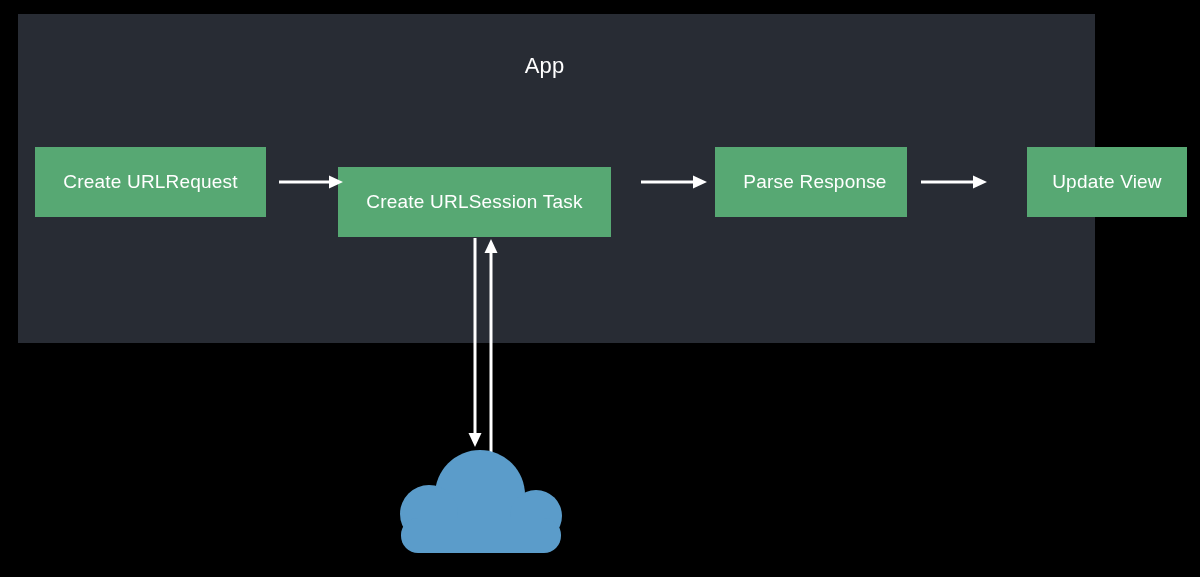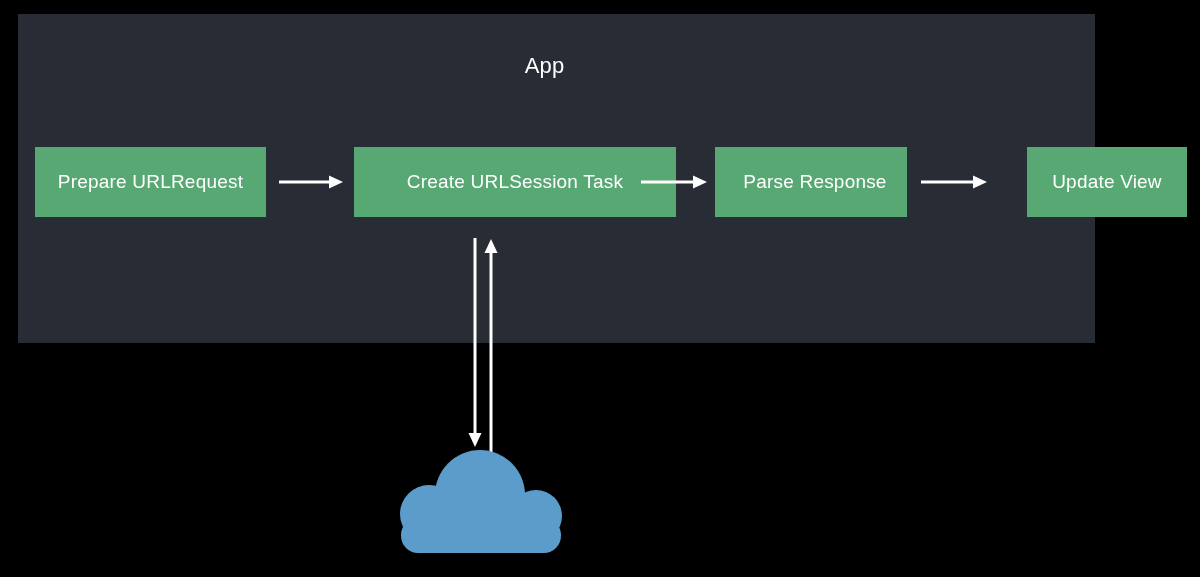--- a/index.html
+++ b/index.html
@@ -32,21 +32,21 @@
     height: 70px;
     background: var(--box_green, #57a873);
     display: flex;
     align-items: center;
     justify-content: center;
     font-size: 19px;
     color: var(--text_white, #fff);
     letter-spacing: 0.2px;
   }
   .box-1 { left: 35px;   width: 231px; }
-  .box-2 { left: 354px;  width: 322px; }
+  .box-2 { left: 338px;  width: 273px; margin-top: 20px; }
   .box-3 { left: 715px;  width: 192px; padding-left: 8px; }
   .box-4 { left: 1027px; width: 160px; text-align: right; }
   .arrow { position: absolute; }
   .arrow svg { display: block; }
   .arrow-h { top: 171px; }
   .arrow-h-1 { left: 278px; }
   .arrow-h-2 { left: 640px; }
   .arrow-h-3 { left: 920px; }
   .arrow-down { left: 467px; top: 238px; }
   .arrow-up   { left: 483px; top: 238px; }
@@ -67,21 +67,21 @@
   }
 </style>
 </head>
 <body>
 
 <div class="app-container">
   <div class="app-title">App</div>
 </div>
 
 <div class="flow-box box-1">
-  <span>Prepare URLRequest</span>
+  <span>Create URLRequest</span>
 </div>
 <div class="flow-box box-2">
   <span>Create URLSession Task</span>
 </div>
 <div class="flow-box box-3">
   <span>Parse Response</span>
 </div>
 <div class="flow-box box-4">
   <span>Update View</span>
 </div>

